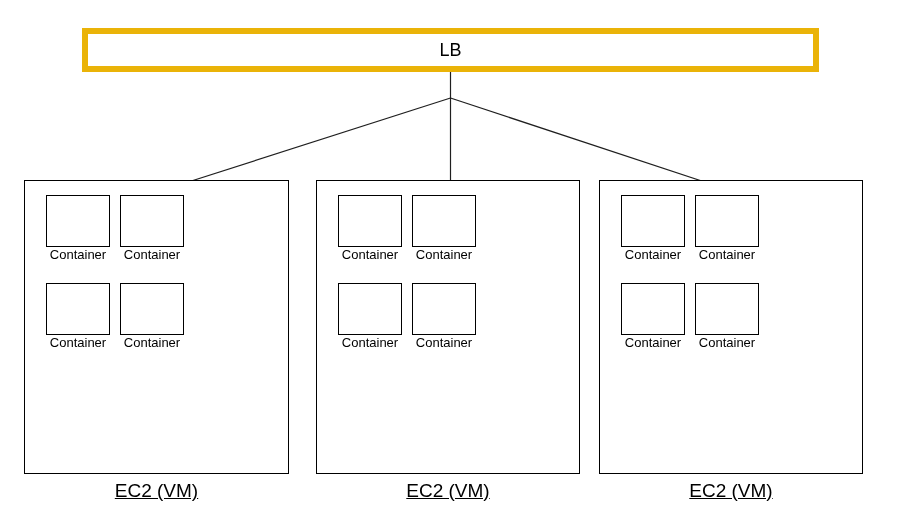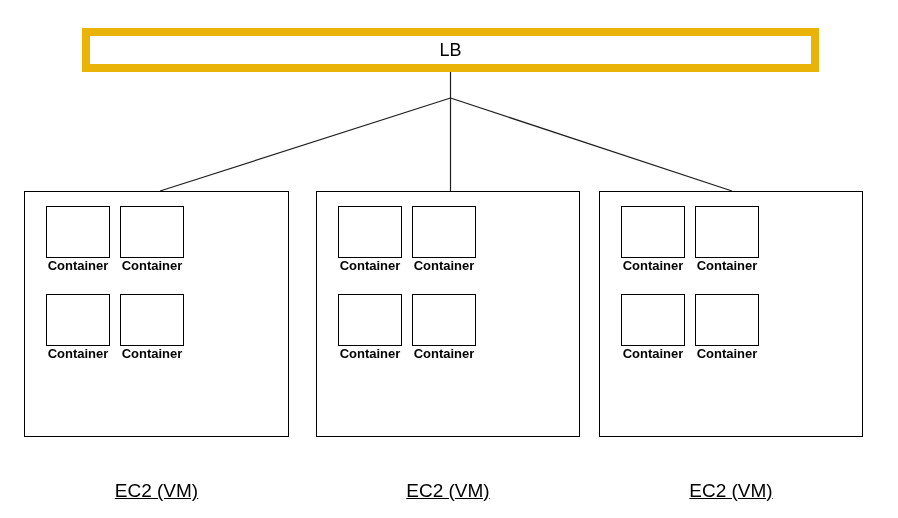--- a/index.html
+++ b/index.html
@@ -23,38 +23,37 @@
     width: 898px;
     height: 518px;
     pointer-events: none;
   }
   .lb-box {
     position: absolute;
     left: 82px;
     top: 28px;
     width: 737px;
     height: 44px;
-    border: 8px solid #eab308;
+    border: 6px solid #eab308;
     box-sizing: border-box;
     background: #ffffff;
     display: flex;
     align-items: center;
     justify-content: center;
     font-size: 18px;
     line-height: 1;
   }
   .ec2-box {
     position: absolute;
-    top: 191px;
-    height: 246px;
+    top: 180px;
+    height: 294px;
     width: 265px;
     border: 1.5px solid #000000;
     box-sizing: border-box;
     background: #ffffff;
-    font-weight: bold;
   }
   .ec2-0 { left: 24px; }
   .ec2-1 { left: 316px; width: 264px; }
   .ec2-2 { left: 599px; width: 264px; }
   .cell {
     position: absolute;
     width: 70px;
     text-align: center;
   }
   .cell-0 { left: 18px; top: 14px; }

